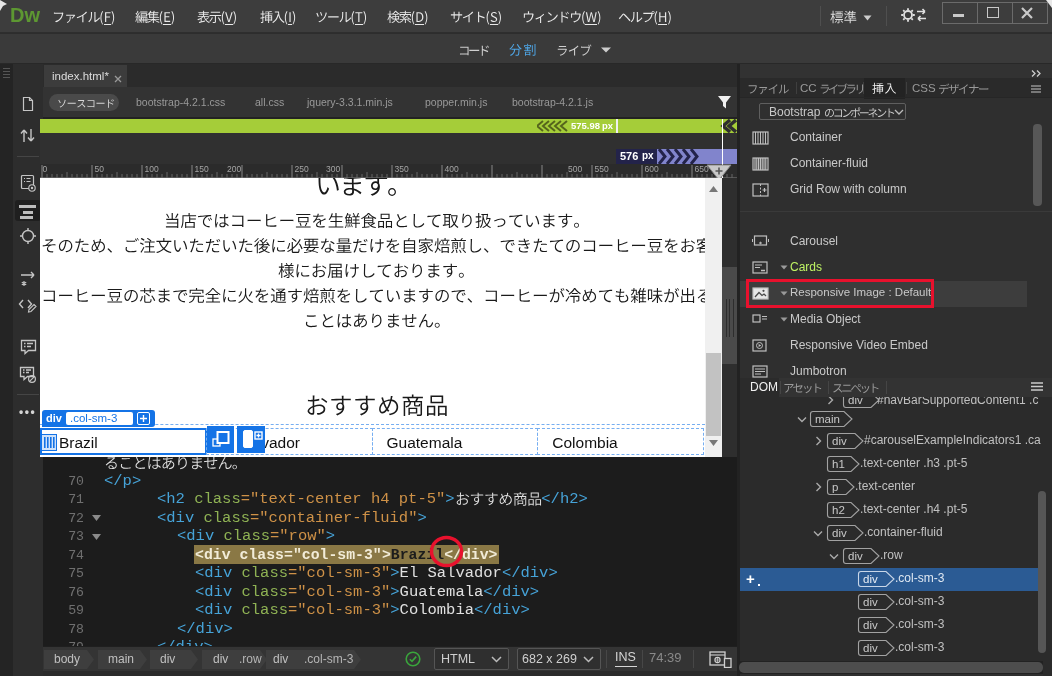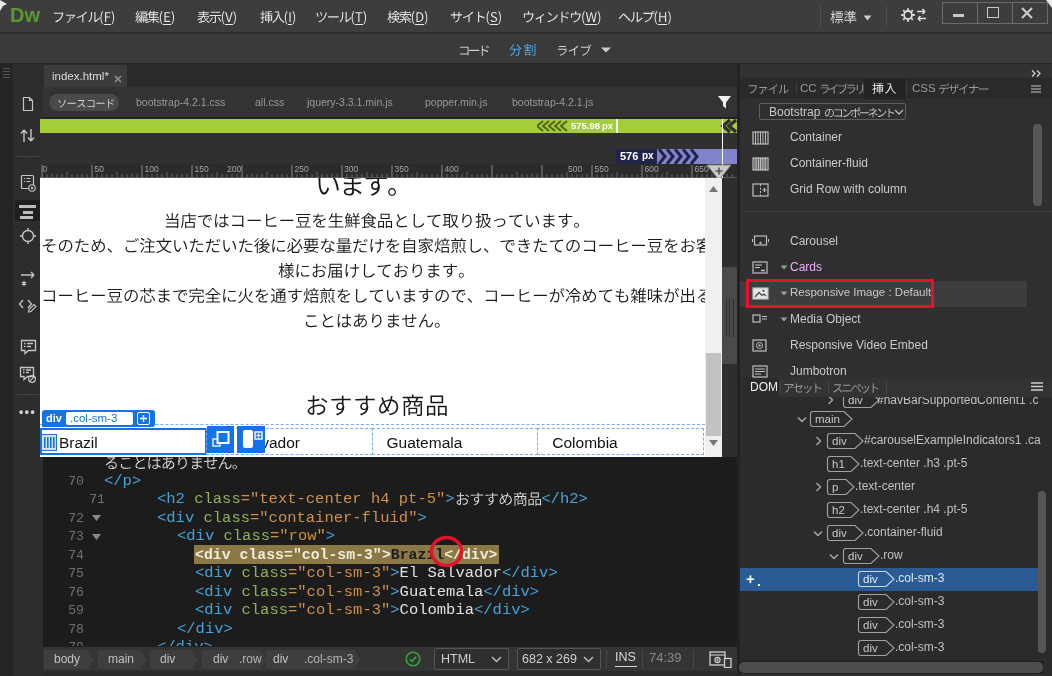--- a/index.html
+++ b/index.html
@@ -402,21 +402,21 @@
     <rect x="681.5" y="10" width="1" height="4" fill="#666"></rect>
     <rect x="686.5" y="10" width="1" height="4" fill="#666"></rect>
     <rect x="691.5" y="10" width="1" height="4" fill="#666"></rect>
   </svg>
 <div style="position:absolute;left:42.5px;top:165px;font:400 8.5px/1.00 'Liberation Sans',sans-serif;color:#a5a5a5;white-space:pre;">0</div>
 <div style="position:absolute;left:94.5px;top:165px;font:400 8.5px/1.00 'Liberation Sans',sans-serif;color:#a5a5a5;white-space:pre;">50</div>
 <div style="position:absolute;left:144.5px;top:165px;font:400 8.5px/1.00 'Liberation Sans',sans-serif;color:#a5a5a5;white-space:pre;">100</div>
 <div style="position:absolute;left:194.5px;top:165px;font:400 8.5px/1.00 'Liberation Sans',sans-serif;color:#a5a5a5;white-space:pre;">150</div>
 <div style="position:absolute;left:227px;top:165px;font:400 8.5px/1.00 'Liberation Sans',sans-serif;color:#a5a5a5;white-space:pre;">200</div>
 <div style="position:absolute;left:294.5px;top:165px;font:400 8.5px/1.00 'Liberation Sans',sans-serif;color:#a5a5a5;white-space:pre;">250</div>
-<div style="position:absolute;left:344px;top:165px;font:400 8.5px/1.00 'Liberation Sans',sans-serif;color:#a5a5a5;white-space:pre;">300</div>
+<div style="position:absolute;left:326px;top:165px;font:400 8.5px/1.00 'Liberation Sans',sans-serif;color:#a5a5a5;white-space:pre;">300</div>
 <div style="position:absolute;left:394.5px;top:165px;font:400 8.5px/1.00 'Liberation Sans',sans-serif;color:#a5a5a5;white-space:pre;">350</div>
 <div style="position:absolute;left:444.5px;top:165px;font:400 8.5px/1.00 'Liberation Sans',sans-serif;color:#a5a5a5;white-space:pre;">400</div>
 <div style="position:absolute;left:494.5px;top:165px;font:400 8.5px/1.00 'Liberation Sans',sans-serif;color:#a5a5a5;white-space:pre;margin-top:40px;">450</div>
 <div style="position:absolute;left:568px;top:165px;font:400 8.5px/1.00 'Liberation Sans',sans-serif;color:#a5a5a5;white-space:pre;text-align:center;">500</div>
 <div style="position:absolute;left:594.5px;top:165px;font:400 8.5px/1.00 'Liberation Sans',sans-serif;color:#a5a5a5;white-space:pre;">550</div>
 <div style="position:absolute;left:644.5px;top:165px;font:400 8.5px/1.00 'Liberation Sans',sans-serif;color:#a5a5a5;white-space:pre;">600</div>
 <div style="position:absolute;left:694.5px;top:165px;font:400 8.5px/1.00 'Liberation Sans',sans-serif;color:#a5a5a5;white-space:pre;">650</div>
 <div style="position:absolute;left:722px;top:119px;width:1px;height:63px;background:#fff"></div>
 <svg style="position:absolute;left:706px;top:164px" width="26" height="18">
 <path d="M1 1 L25 1 L13 16 Z" fill="#c9c9c9" stroke="#8a8a8a"></path>
@@ -655,21 +655,21 @@
     </g>
   </svg>
 <svg style="position:absolute;left:91px;top:514px" width="11" height="8">
     <path d="M1 1 L10 1 L5.5 7 Z" fill="#8a8a8a"></path>
   </svg>
 <svg style="position:absolute;left:91px;top:533px" width="11" height="8">
     <path d="M1 1 L10 1 L5.5 7 Z" fill="#8a8a8a"></path>
   </svg>
 <div style="position:absolute;left:68.2px;top:474.9px;font:400 13.2px/1.00 'Liberation Mono',monospace;color:#6f6f6f;white-space:pre;">70</div>
 <div style="position:absolute;left:104px;top:473.9px;font:400 15.5px/1.00 'Liberation Mono',monospace;color:#46a3d8;white-space:pre;">&lt;/p&gt;</div>
-<div style="position:absolute;left:68.2px;top:493.39px;font:400 13.2px/1.00 'Liberation Mono',monospace;color:#6f6f6f;white-space:pre;margin-left:21px;">71</div>
+<div style="position:absolute;left:68.2px;top:493.39px;font:400 13.2px/1.00 'Liberation Mono',monospace;color:#6f6f6f;white-space:pre;">71</div>
 <div style="position:absolute;left:157px;top:492.39px;font:400 15.5px/1.00 'Liberation Mono',monospace;color:#46a3d8;white-space:pre;">&lt;h2 </div>
 <div style="position:absolute;left:194.2px;top:492.39px;font:400 15.5px/1.00 'Liberation Mono',monospace;color:#8fb254;white-space:pre;">class</div>
 <div style="position:absolute;left:240.7px;top:492.39px;font:400 15.5px/1.00 'Liberation Mono',monospace;color:#ce9147;white-space:pre;">="text-center h4 pt-5"</div>
 <div style="position:absolute;left:445.3px;top:492.39px;font:400 15.5px/1.00 'Liberation Mono',monospace;color:#46a3d8;white-space:pre;">&gt;</div>
 <svg style="position:absolute;left:454.6px;top:491.4px;overflow:visible" width="87" height="17">
     <g fill="#e0e0e0">
       <use href="#d45" transform="translate(0.0 13.5) scale(0.01500 -0.01500)"></use>
       <use href="#d2" transform="translate(14.4 13.5) scale(0.01500 -0.01500)"></use>
       <use href="#d2" transform="translate(28.9 13.5) scale(0.01500 -0.01500)"></use>
       <use href="#d27" transform="translate(43.3 13.5) scale(0.01500 -0.01500)"></use>
@@ -865,21 +865,21 @@
   </svg>
 <div style="position:absolute;left:790px;top:235px;font:400 12px/1.00 'Liberation Sans',sans-serif;color:#c9c9c9;white-space:pre;">Carousel</div>
 <svg style="position:absolute;left:752px;top:261px" width="16" height="13" fill="none" stroke="#c0c0c0">
     <rect x="1" y="1" width="14" height="11" stroke-width="1.2"></rect>
     <path d="M3 4h7M3 6.5h5" stroke-width="1"></path>
     <path d="M9 9.5h4" stroke-width="1.5"></path>
   </svg>
 <svg style="position:absolute;left:780px;top:265px" width="8" height="5">
     <path d="M0.5 0.5 L4 4.5 L7.5 0.5 Z" fill="#9a9a9a"></path>
   </svg>
-<div style="position:absolute;left:790px;top:261px;font:400 12px/1.00 'Liberation Sans',sans-serif;color:#f0abfc;white-space:pre;">Cards</div>
+<div style="position:absolute;left:790px;top:261px;font:400 12px/1.00 'Liberation Sans',sans-serif;color:#bef264;white-space:pre;">Cards</div>
 <svg style="position:absolute;left:752px;top:287px" width="17" height="13" fill="none" stroke="#c0c0c0">
     <rect x="1" y="1" width="15" height="11" fill="#e6e6e6" stroke-width="1.2"></rect>
     <path d="M3 10 L7 5.5 L10 8.5 L12 7 L14 9" stroke="#4a4a4a" stroke-width="1.3" fill="none"></path>
     <circle cx="11.5" cy="3.8" r="1.1" fill="#4a4a4a" stroke="none"></circle>
   </svg>
 <svg style="position:absolute;left:780px;top:291px" width="8" height="5">
     <path d="M0.5 0.5 L4 4.5 L7.5 0.5 Z" fill="#9a9a9a"></path>
   </svg>
 <div style="position:absolute;left:790px;top:287px;font:400 11.5px/1.00 'Liberation Sans',sans-serif;color:#c9c9c9;white-space:pre;">Responsive Image : Default</div>
 <svg style="position:absolute;left:752px;top:313px" width="16" height="12" fill="none" stroke="#c0c0c0">

